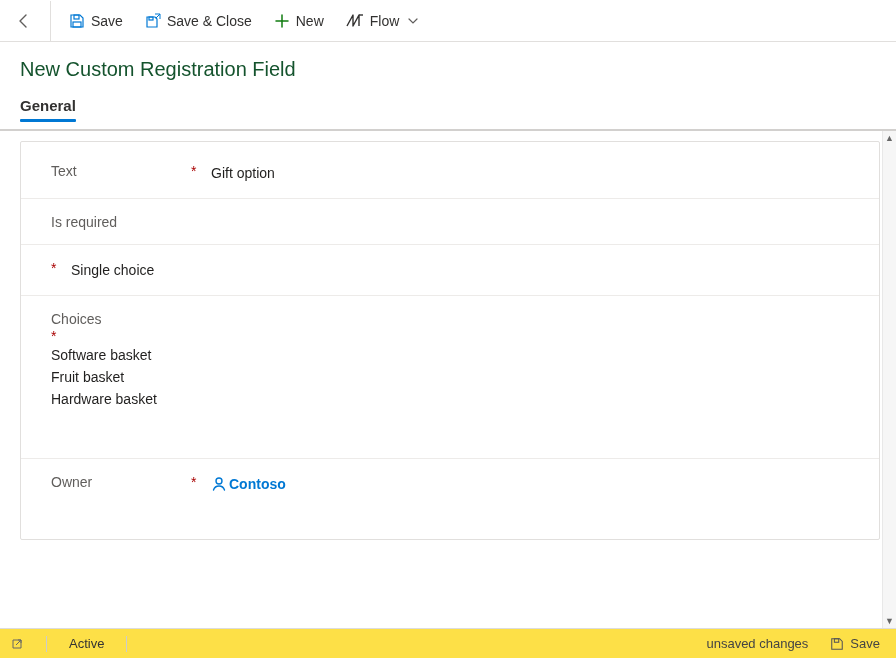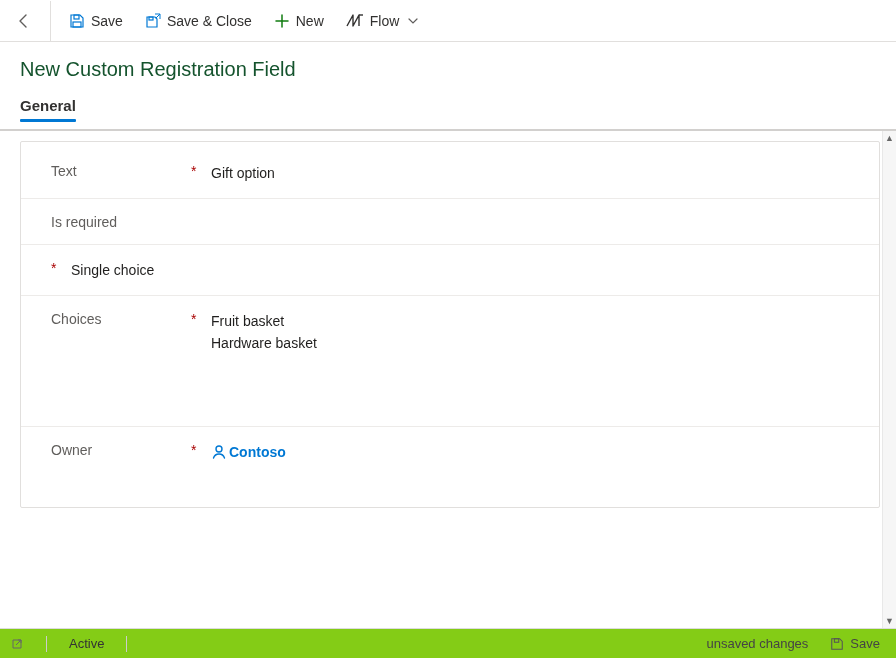--- a/index.html
+++ b/index.html
@@ -24,29 +24,29 @@
   
   .body-wrap { flex: 1; position: relative; border-top: 2px solid #d2d0ce; overflow: hidden; margin-top: 6px; }
   .scroll-track-right { position: absolute; right: 0; top: 0; bottom: 0; width: 14px; background: #f6f6f6; border-left: 1px solid #e8e8e8; display: flex; flex-direction: column; justify-content: space-between; align-items: center; }
   .scroll-arrow { font-size: 9px; color: #666; cursor: pointer; padding: 2px 0; user-select: none; }
   .body-inner { position: absolute; left: 0; right: 14px; top: 0; bottom: 0; overflow: auto; padding: 10px 0 0 20px; }
 
   
   .card { border: 1px solid #e1dfdd; border-radius: 2px; margin-right: 2px; padding: 6px 0 30px 0; background: #fff; }
   .row { display: flex; align-items: flex-start; padding: 14px 20px 14px 30px; border-bottom: 1px solid #edebe9; }
   .row:last-child { border-bottom: none; }
-  .row.tall { padding-bottom: 72px; }
+  .row.tall { padding-bottom: 48px; flex-direction: column; }
   .lbl { width: 140px; color: #605e5c; font-size: 14px; padding-top: 1px; }
   .req { width: 12px; color: #a80000; font-size: 14px; text-align: left; padding-top: 1px; margin-right: 8px; }
   .val { flex: 1; color: #201f1e; font-size: 14px; line-height: 22px; }
   .val.link { color: #0078d4; font-weight: 600; display: flex; align-items: center; gap: 2px; }
   .choice-line { display: block; }
 
   
-  .footer { height: 30px; background: #84cc16; border-top: 1px solid #dcdcdc; display: flex; align-items: center; padding: 0 10px; font-size: 13px; color: #444; }
+  .footer { height: 30px; background: #fde047; border-top: 1px solid #dcdcdc; display: flex; align-items: center; padding: 0 10px; font-size: 13px; color: #444; }
   .footer-left { display: flex; align-items: center; gap: 14px; }
   .footer-sep { width: 1px; height: 16px; background: #ccc; margin: 0 8px; }
   .footer-spacer { flex: 1; }
   .footer-btn { display: flex; align-items: center; gap: 6px; cursor: pointer; padding: 2px 6px; }
   .status-text { color: #333; }
 </style>
 </head>
 <body>
 
 <div class="app">
@@ -122,20 +122,21 @@
 
         <div class="row">
           <div class="req">*</div>
           <div class="val">Single choice</div>
         </div>
 
         <div class="row tall">
           <div class="lbl">Choices</div>
           <div class="req">*</div>
           <div class="val">
+            <span class="choice-line">Software basket</span>
             <span class="choice-line">Fruit basket</span>
             <span class="choice-line">Hardware basket</span>
           </div>
         </div>
 
         <div class="row">
           <div class="lbl">Owner</div>
           <div class="req">*</div>
           <div class="val link">
             <svg width="16" height="16" viewBox="0 0 16 16">

